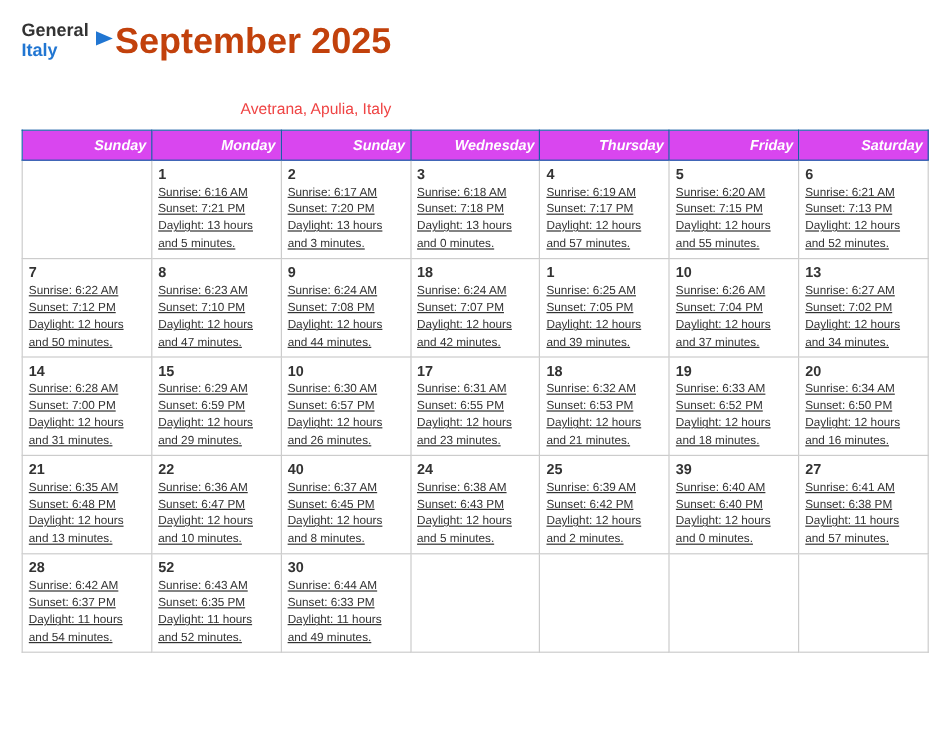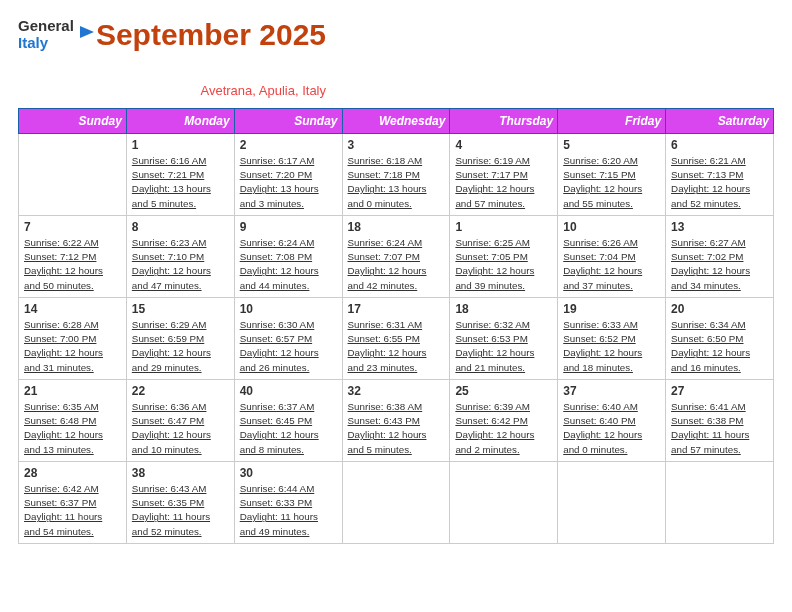--- a/index.html
+++ b/index.html
@@ -226,43 +226,43 @@
           </td>
           <td>
             <span class="day-num">22</span>
             <div class="day-info">Sunrise: 6:36 AM<br>Sunset: 6:47 PM<br>Daylight: 12 hours<br>and 10 minutes.</div>
           </td>
           <td>
             <span class="day-num">40</span>
             <div class="day-info">Sunrise: 6:37 AM<br>Sunset: 6:45 PM<br>Daylight: 12 hours<br>and 8 minutes.</div>
           </td>
           <td>
-            <span class="day-num">32</span>
+            <span class="day-num">24</span>
             <div class="day-info">Sunrise: 6:38 AM<br>Sunset: 6:43 PM<br>Daylight: 12 hours<br>and 5 minutes.</div>
           </td>
           <td>
             <span class="day-num">25</span>
             <div class="day-info">Sunrise: 6:39 AM<br>Sunset: 6:42 PM<br>Daylight: 12 hours<br>and 2 minutes.</div>
           </td>
           <td>
-            <span class="day-num">37</span>
+            <span class="day-num">39</span>
             <div class="day-info">Sunrise: 6:40 AM<br>Sunset: 6:40 PM<br>Daylight: 12 hours<br>and 0 minutes.</div>
           </td>
           <td>
             <span class="day-num">27</span>
             <div class="day-info">Sunrise: 6:41 AM<br>Sunset: 6:38 PM<br>Daylight: 11 hours<br>and 57 minutes.</div>
           </td>
         </tr>
         <tr>
           <td>
             <span class="day-num">28</span>
             <div class="day-info">Sunrise: 6:42 AM<br>Sunset: 6:37 PM<br>Daylight: 11 hours<br>and 54 minutes.</div>
           </td>
           <td>
-            <span class="day-num">38</span>
+            <span class="day-num">52</span>
             <div class="day-info">Sunrise: 6:43 AM<br>Sunset: 6:35 PM<br>Daylight: 11 hours<br>and 52 minutes.</div>
           </td>
           <td>
             <span class="day-num">30</span>
             <div class="day-info">Sunrise: 6:44 AM<br>Sunset: 6:33 PM<br>Daylight: 11 hours<br>and 49 minutes.</div>
           </td>
           <td class="empty"></td>
           <td class="empty"></td>
           <td class="empty"></td>
           <td class="empty"></td>

